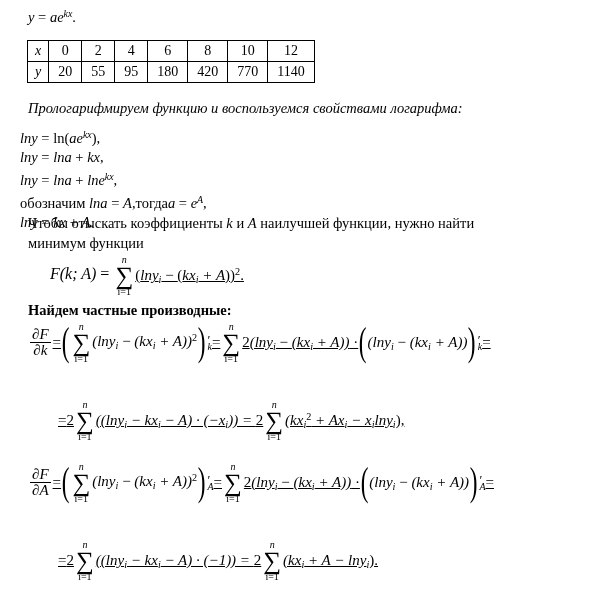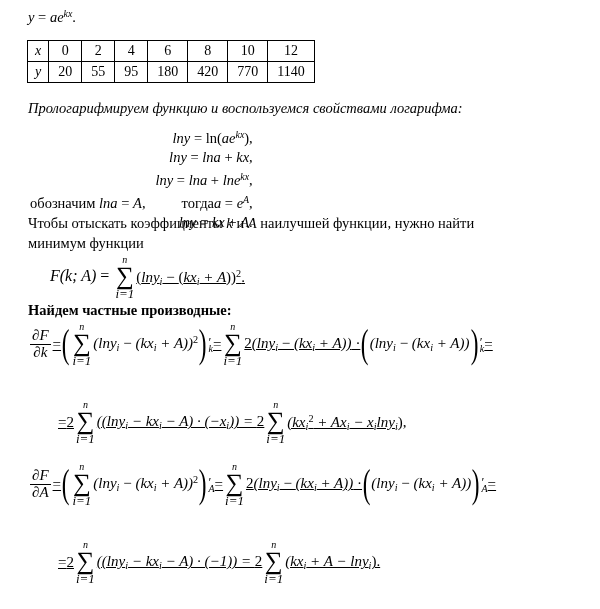--- a/index.html
+++ b/index.html
@@ -66,25 +66,25 @@
     font-family: "Liberation Serif", serif;
   }
   #data-table td.hdr {
     font-style: italic;
     padding-left: 7px;
     padding-right: 7px;
   }
 
   
   #para1 { position: absolute; left: 28px; top: 98px; font-style: italic; }
-  #eqblock1 { position: absolute; left: 30px; top: 125px; text-align: right; }
+  #eqblock1 { position: absolute; left: 20px; top: 125px; }
   #para2 { position: absolute; left: 28px; top: 213px; }
 
   .eqline { font-size: 14.5px; line-height: 19px; white-space: nowrap; }
-  .indent-tail { display: inline-block; margin-left: 36px; }
+  .indent-tail { display: inline-block; }
 
   
   #disp-F { position: absolute; left: 50px; top: 255px; }
   #para3 { position: absolute; left: 28px; top: 300px; font-weight: bold; }
 
   #disp-dk { position: absolute; left: 28px; top: 322px; }
   #disp-dk2 { position: absolute; left: 58px; top: 400px; }
   #disp-dA { position: absolute; left: 28px; top: 462px; }
   #disp-dA2 { position: absolute; left: 58px; top: 540px; }
 
@@ -105,21 +105,21 @@
   .sum {
     display: inline-block;
     vertical-align: middle;
     text-align: center;
     line-height: 1;
     font-style: normal;
     margin: 0 2px;
   }
   .sum .lim-top { display: block; font-size: 10px; font-style: italic; }
   .sum .sig { display: block; font-size: 25px; line-height: 0.86; }
-  .sum .lim-bot { display: block; font-size: 13px; font-style: italic; }
+  .sum .lim-bot { display: block; font-size: 10px; }
 
   
   .bigparen {
     display: inline-block;
     vertical-align: middle;
     font-size: 15px;
   }
   .bigparen .pl, .bigparen .pr {
     display: inline-block;
     font-size: 40px;

